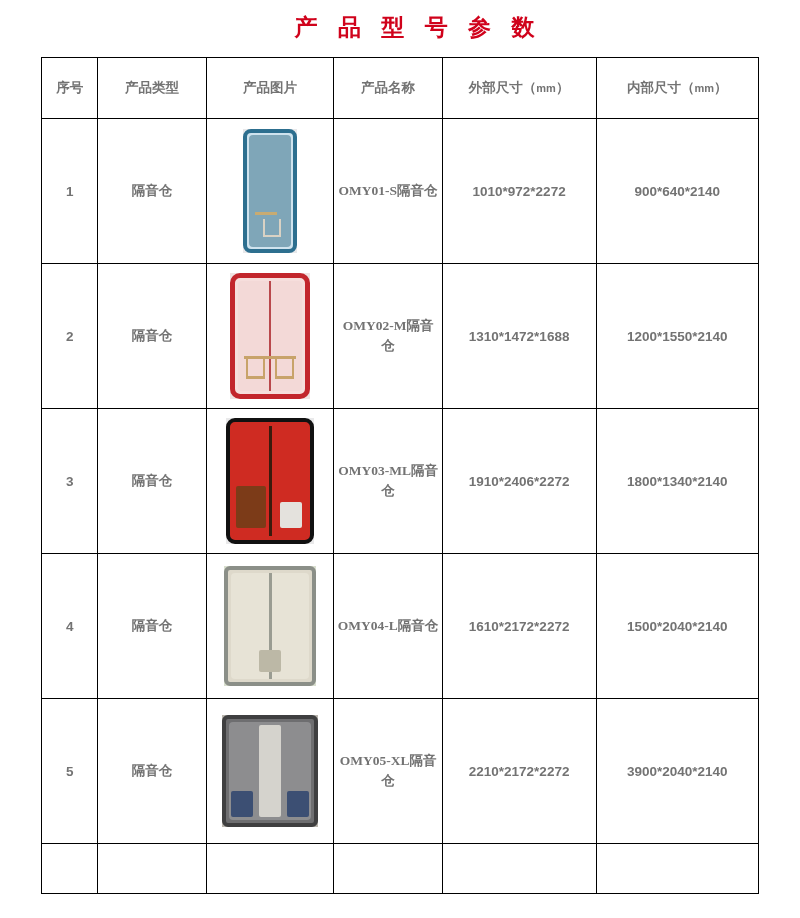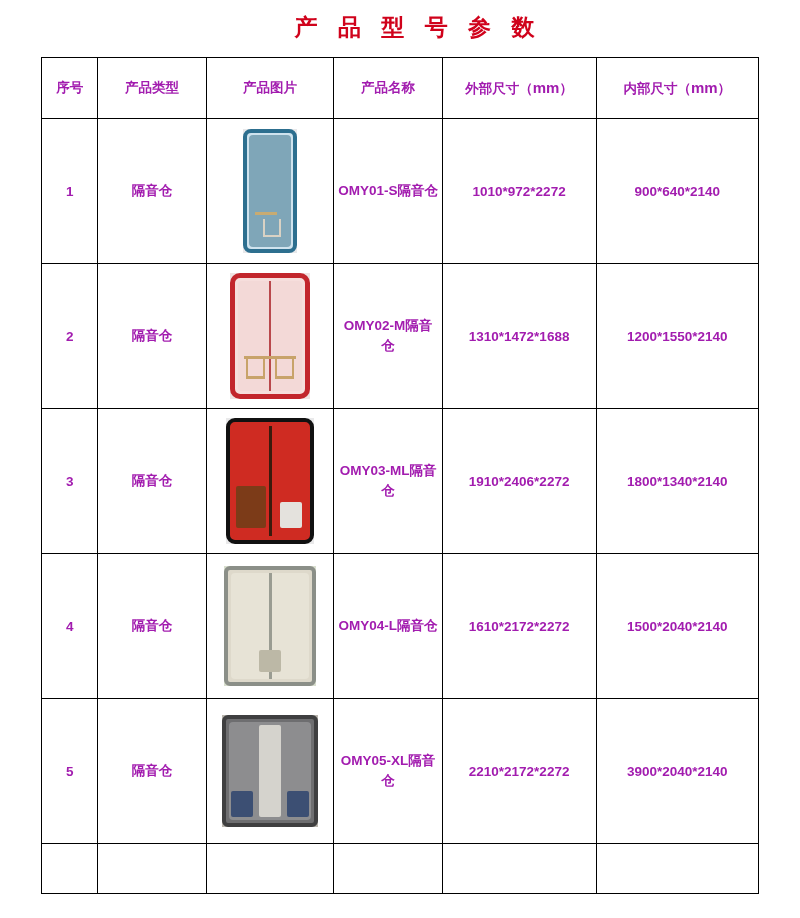--- a/index.html
+++ b/index.html
@@ -39,42 +39,43 @@
     background: #fff;
   }
   table.spec-table td,
   table.spec-table th {
     border: 1px solid #000;
     text-align: center;
     vertical-align: middle;
     font-size: 13.5px;
     font-weight: bold;
     padding: 2px 3px;
-    color: #a21caf;
+    color: #737373;
   }
   thead th {
     height: 56px;
     font-size: 14px;
   }
   thead th .unit {
-    font-size: 15px;
+    font-size: 11px;
     font-weight: bold;
   }
   .col-idx   { width: 52px; }
   .col-type  { width: 100px; }
   .col-img   { width: 118px; }
   .col-name  { width: 100px; }
   .col-outer { width: 142px; }
   .col-inner { width: 150px; }
 
   tbody tr { height: 145px; }
   tbody tr.spacer-row { height: 50px; }
   .cell-name {
     font-size: 13px;
     line-height: 1.45;
+    font-family: Liberation Serif, serif;
   }
   .cell-dim {
     font-size: 13px;
     margin-left: 36px;
   }
   .img-cell {
     padding: 4px 0;
   }
   .pod {
     margin: 0 auto;

